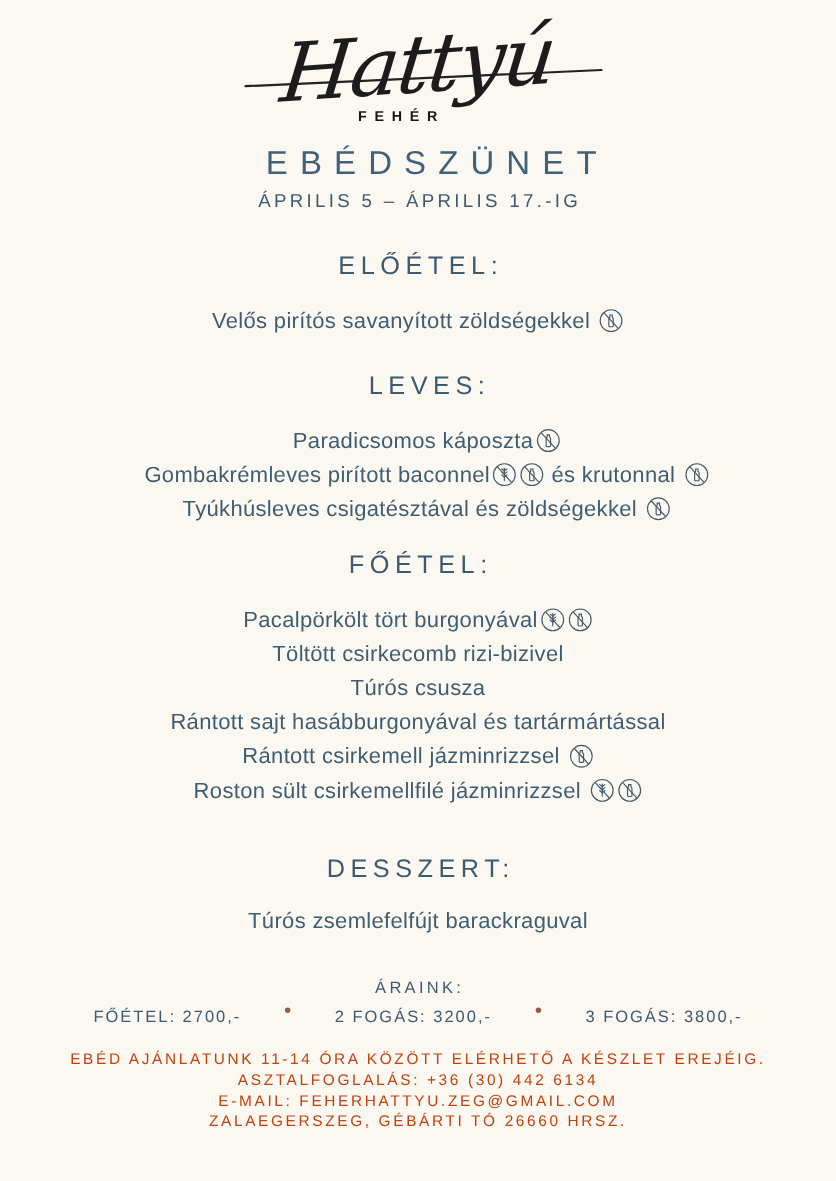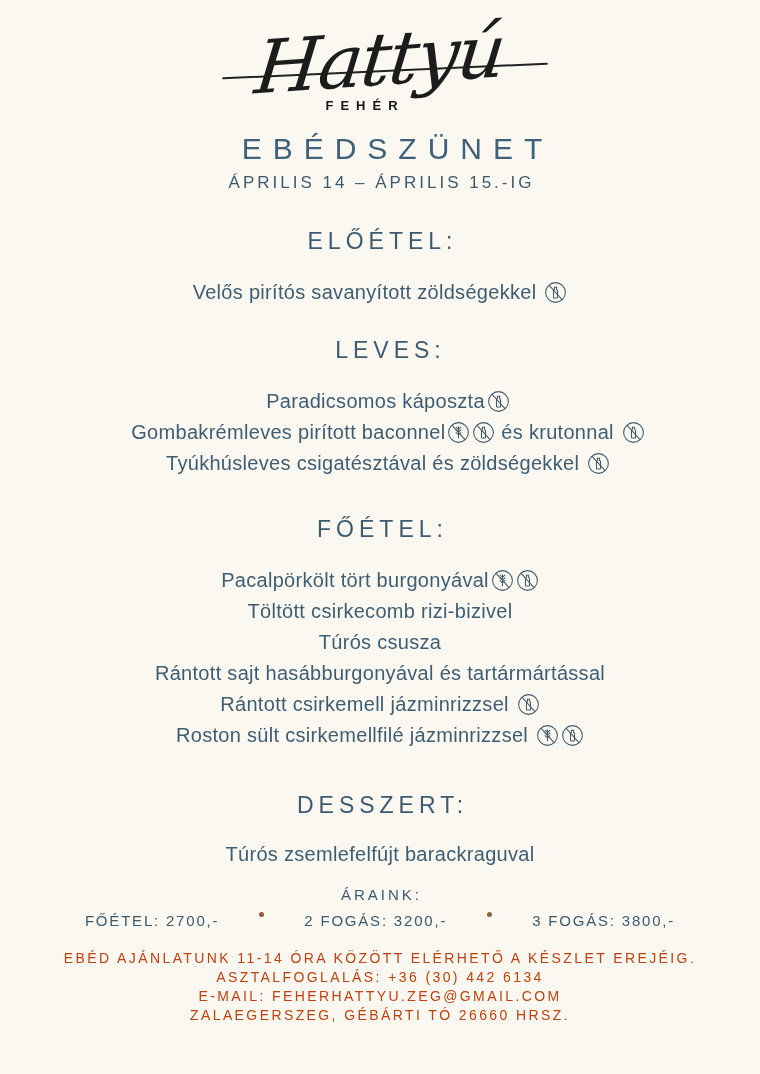--- a/index.html
+++ b/index.html
@@ -49,32 +49,32 @@
   .section-heading{
     font-size:23px;letter-spacing:5px;text-indent:5px;
     font-weight:400;line-height:28px;color:#3d5a70;
   }
   .section-items{margin-top:22px;}
   .menu-item{
     font-size:20px;letter-spacing:0.3px;line-height:31px;
     font-weight:400;color:#3f5d72;
   }
   .sec-eloetel{margin-bottom:28px;text-align:center;}
-  .sec-leves{margin-bottom:36px;padding-left:16px;}
+  .sec-leves{margin-bottom:20px;padding-left:16px;}
   .sec-foetel{margin-bottom:40px;}
   .sec-desszert{margin-bottom:0;}
   .sec-desszert .section-items{margin-top:20px;}
   .allergen-icon{
     width:23px;height:23px;
     vertical-align:-5px;
     margin-left:2px;
     stroke:#43596a;stroke-width:1.1;fill:none;stroke-linecap:round;
   }
   
-  .pricing{margin-top:16px;}
+  .pricing{margin-top:36px;}
   .pricing-heading{
     font-size:15px;letter-spacing:3px;text-indent:3px;
     font-weight:500;color:#3e5a6e;
   }
   .price-row{
     margin-top:9px;
     display:flex;align-items:flex-start;justify-content:center;gap:40px;
   }
   .price-option{
     font-size:15px;letter-spacing:1.8px;font-weight:500;color:#3e5a6e;
@@ -97,21 +97,21 @@
 
   <div class="logo-wrap">
     <div class="logo-crossbar"></div>
     <div class="logo-script">
       <span class="skew">Hattyú</span>
     </div>
     <div class="logo-sub">FEHÉR</div>
   </div>
 
   <div class="title">EBÉDSZÜNET</div>
-  <div class="date-range">ÁPRILIS 14 – ÁPRILIS 15.-IG</div>
+  <div class="date-range">ÁPRILIS 5 – ÁPRILIS 17.-IG</div>
 
   <div class="menu">
       <div class="menu-section sec-eloetel">
         <div class="section-heading">ELŐÉTEL:</div>
         <div class="section-items">
           <div class="menu-item"><span>Velős pirítós savanyított zöldségekkel </span><svg class="allergen-icon" viewBox="0 0 24 24">
               <circle cx="12" cy="12" r="10.3"></circle>
               <path d="M10.9 6.6h2.2v1.9l1 1.6v6.8a0.9 0.9 0 0 1-0.9 0.9h-2.4a0.9 0.9 0 0 1-0.9-0.9v-6.8l1-1.6z"></path>
               <line x1="5.6" y1="4.9" x2="18.6" y2="19.1"></line>
             </svg></div>

